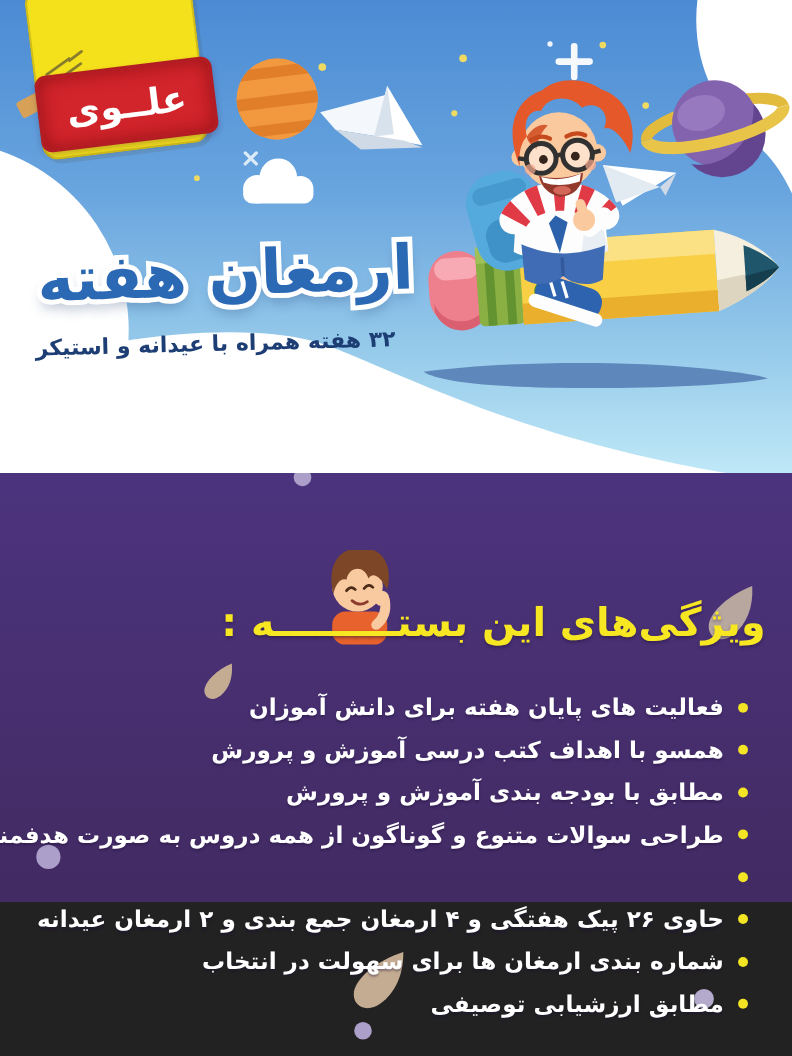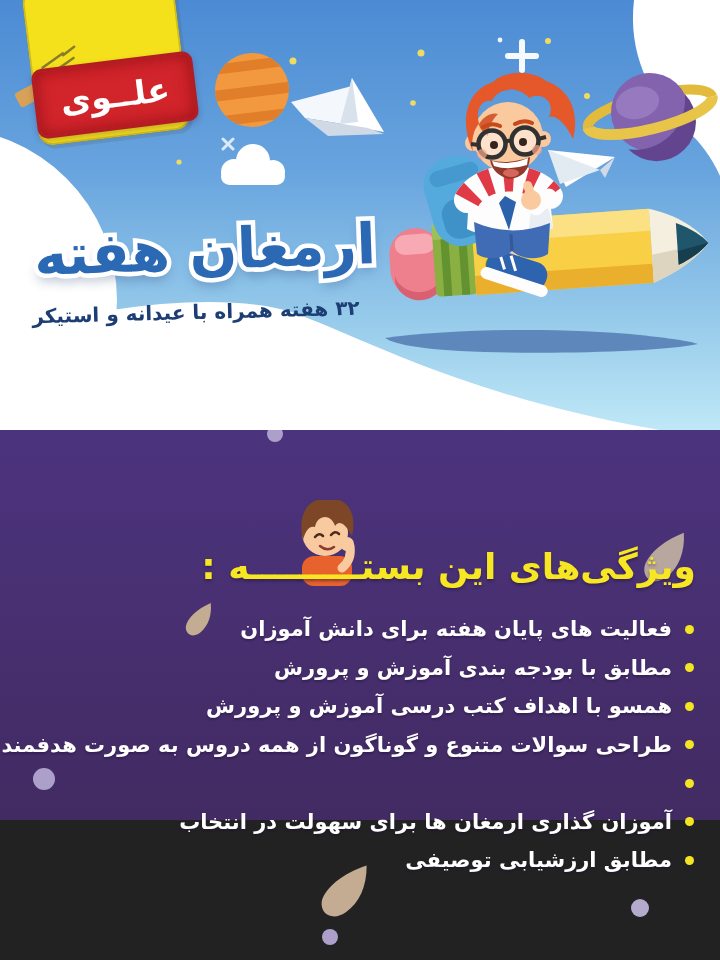--- a/index.html
+++ b/index.html
@@ -33,21 +33,21 @@
             transform:rotate(-1.5deg);}
   
   .features{position:absolute;left:0;top:430px;width:720px;height:390px;
             background:linear-gradient(180deg,#4c337e 0%,#483072 45%,#422a62 100%);}
   .features-art{position:absolute;inset:0;width:720px;height:530px;z-index:0;}
   .mini-boy{position:absolute;left:283px;top:70px;width:84px;height:92px;z-index:1;}
   .features-heading{position:absolute;top:116px;left:0;right:24px;margin:0;z-index:2;
                     text-align:right;direction:rtl;white-space:nowrap;
                     font-size:36px;font-weight:bold;color:#f7e723;
                     text-shadow:0 2px 3px rgba(30,15,55,.45);}
-  .feature-list{position:absolute;top:178px;left:36px;right:24px;margin:2px;padding:0;
+  .feature-list{position:absolute;top:178px;left:36px;right:24px;margin:16px;padding:0;
                 list-style:none;direction:rtl;z-index:2;}
   .feature-list li{display:flex;align-items:center;height:38.5px;white-space:nowrap;}
   .feature-list .dot{flex:none;width:9px;height:9px;border-radius:50%;background:#f3e424;
                      margin-left:13px;}
   .feature-list .txt{font-size:21px;font-weight:bold;color:#ffffff;
                      text-shadow:0 2px 2px rgba(30,15,55,.4);}
 </style>
 </head>
 <body>
 
@@ -239,36 +239,40 @@
 
     <h2 class="features-heading">ویژگی‌های این بستـــــــــه :</h2>
 
     <ul class="feature-list">
       <li>
           <span class="dot"></span>
           <span class="txt">فعالیت های پایان هفته برای دانش آموزان</span>
         </li>
       <li>
           <span class="dot"></span>
+          <span class="txt">همسو با اهداف کتب درسی آموزش و پرورش</span>
+        </li>
+      <li>
+          <span class="dot"></span>
           <span class="txt">مطابق با بودجه بندی آموزش و پرورش</span>
         </li>
       <li>
           <span class="dot"></span>
-          <span class="txt">همسو با اهداف کتب درسی آموزش و پرورش</span>
-        </li>
-      <li>
-          <span class="dot"></span>
           <span class="txt">طراحی سوالات متنوع و گوناگون از همه دروس به صورت هدفمند</span>
         </li>
       <li>
           <span class="dot"></span>
         </li>
       <li>
           <span class="dot"></span>
-          <span class="txt">آموزان گذاری ارمغان ها برای سهولت در انتخاب</span>
+          <span class="txt">حاوی ۲۶ پیک هفتگی و ۴ ارمغان جمع بندی و ۲ ارمغان عیدانه</span>
+        </li>
+      <li>
+          <span class="dot"></span>
+          <span class="txt">شماره بندی ارمغان ها برای سهولت در انتخاب</span>
         </li>
       <li>
           <span class="dot"></span>
           <span class="txt">مطابق ارزشیابی توصیفی</span>
         </li>
     </ul>
   </section>
 </div>
 
 </body></html>

